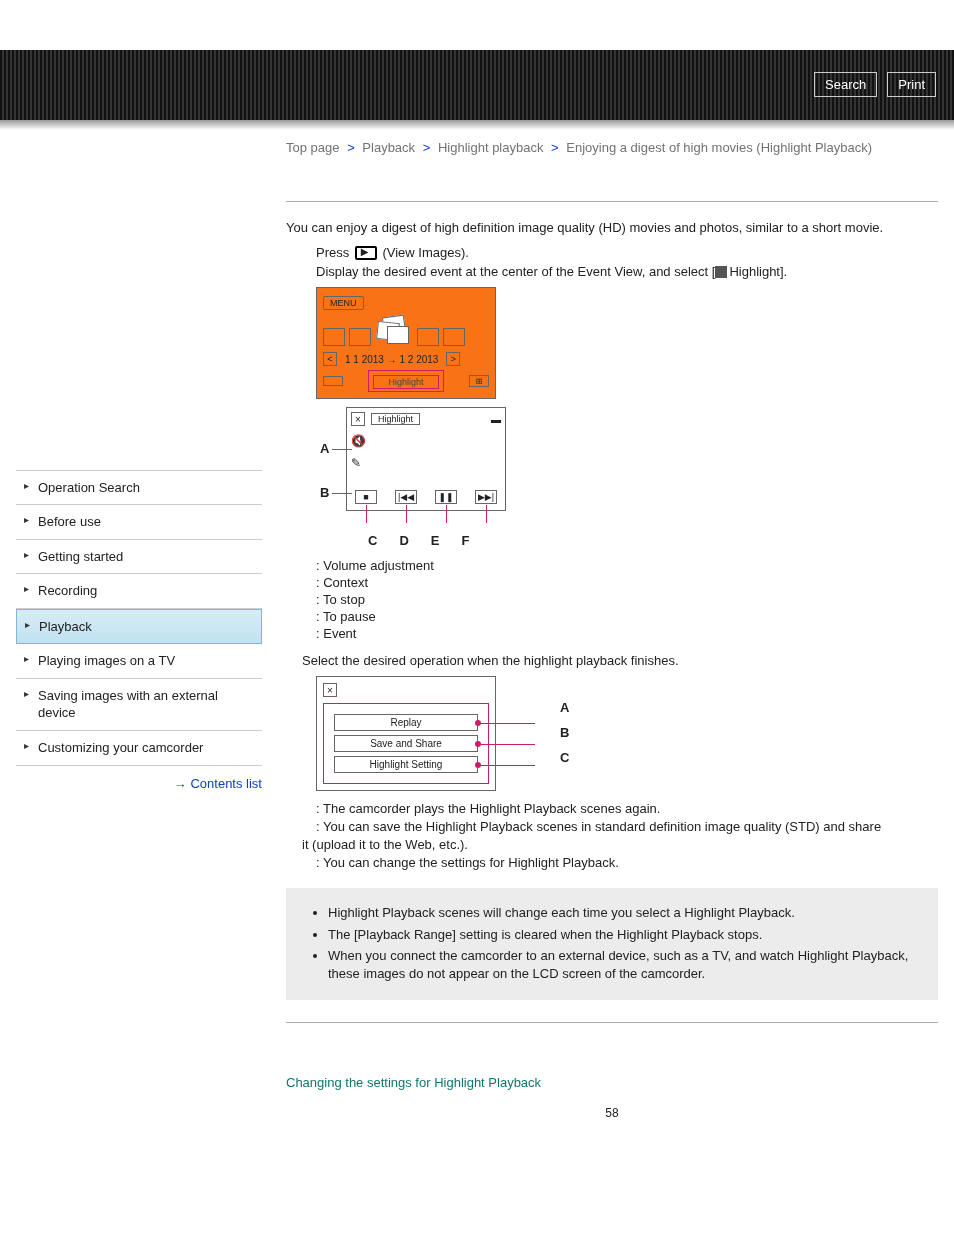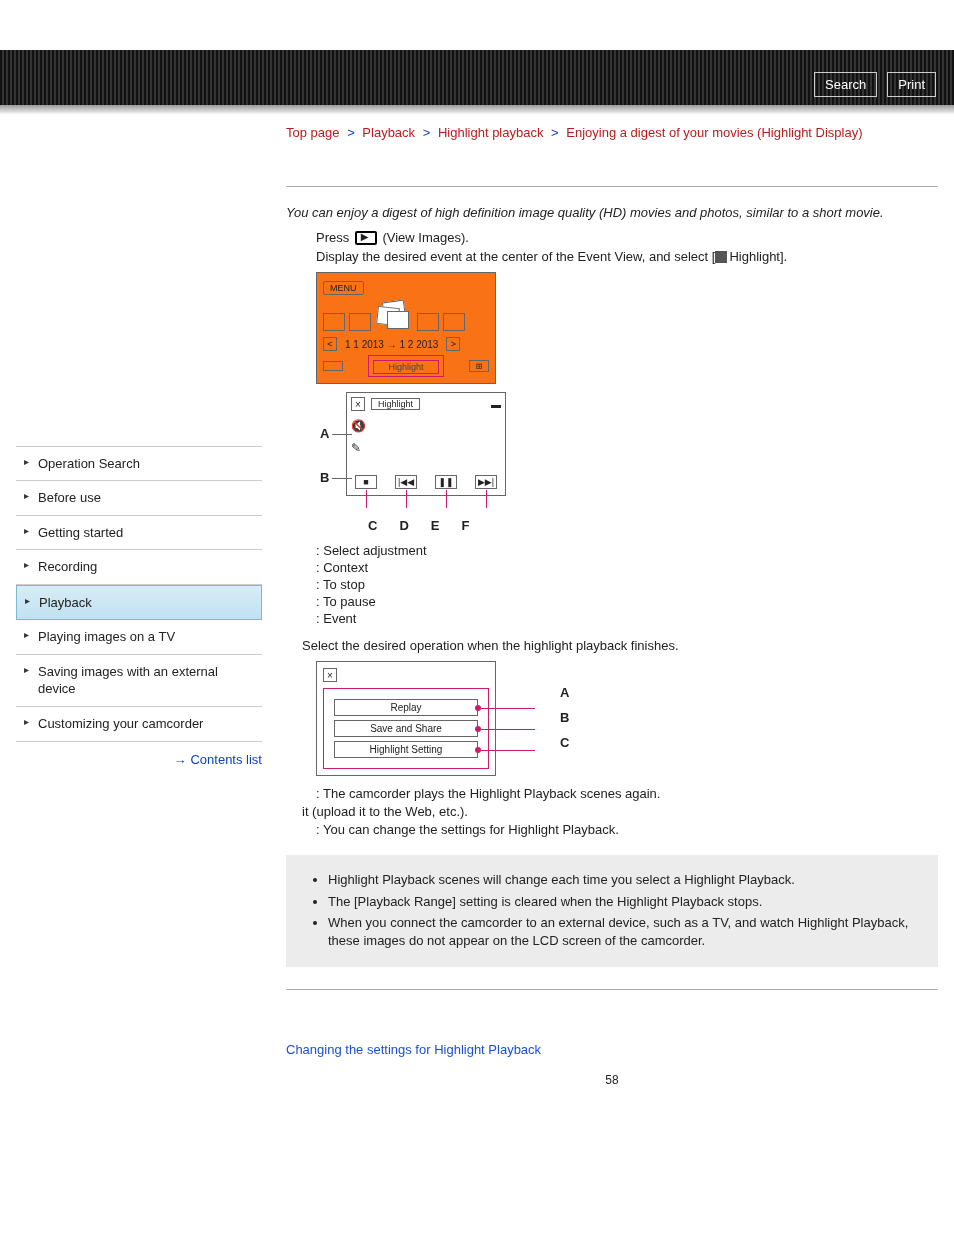--- a/index.html
+++ b/index.html
@@ -1,20 +1,20 @@
 <!DOCTYPE html>
 <html><head>
 <meta charset="utf-8">
 <style>
   * { box-sizing: border-box; margin: 0; padding: 0; }
   body { font-family: Arial, Helvetica, sans-serif; font-size: 13px; color: #222; background: #fff; }
   .page { width: 954px; margin: 0 auto; position: relative; }
 
   .topbar {
-    height: 55px;
+    height: 70px;
     margin-top: 50px;
     background: repeating-linear-gradient(90deg, #111 0 2px, #333 2px 4px);
     position: relative;
   }
   .topbar::after{
     content:"";
     position:absolute; left:0; right:0; bottom:-10px; height:10px;
     background: linear-gradient(to bottom, rgba(0,0,0,0.4), rgba(0,0,0,0));
   }
   .topbar .btns { position: absolute; right: 18px; top: 22px; display:flex; gap:10px; }
@@ -36,26 +36,26 @@
   }
   .side-item.active {
     background: linear-gradient(#d9ecf6, #bfe2f2);
     border: 1px solid #7fb8d3; border-left:1px solid #7fb8d3; border-right:1px solid #7fb8d3;
   }
   .contents-link { margin-top: 10px; text-align: right; color: #1041c4; font-size: 13px; }
   .contents-link .arrow { color:#1041c4; margin-right:4px; }
 
   .main { flex: 1; }
   .breadcrumb { color: #1141c5; font-size: 13px; margin-bottom: 46px; text-align:left; }
-  .breadcrumb a { color: #b91c1c; text-decoration: none; }
+  .breadcrumb a { color: #737373; text-decoration: none; }
   .breadcrumb .sep { color:#1141c5; margin: 0 4px; }
 
   .hr { border: 0; border-top: 1px solid #aaa; margin: 14px 0 18px 0; }
 
-  .intro { margin-bottom: 10px; font-style: italic; }
+  .intro { margin-bottom: 10px; }
   .step { margin: 4px 0 4px 30px; }
   .view-icon {
     display:inline-block; width:22px; height:14px; border:2px solid #000; border-radius:2px;
     vertical-align: -3px; margin: 0 2px; position:relative;
   }
   .view-icon::after{ content:"\25B6"; position:absolute; left:4px; top:-2px; font-size:10px; }
   .hl-icon { display:inline-block; width:12px; height:12px; background:#555; vertical-align:-2px; margin-right:2px; }
 
   .figure { margin: 8px 0 8px 30px; }
   .fig-box { border:1px solid #666; padding:6px; display:inline-block; background:#f97316; }
@@ -101,21 +101,21 @@
   .fig3-letters{ position:absolute; left:244px; top:24px; font-weight:bold; display:flex; flex-direction:column; gap:10px;}
 
   .expl{ margin:10px 0 18px 16px;}
   .expl p{ margin:3px 0; text-indent:14px;}
   .expl p.wrap{ text-indent:0; margin-left:0;}
 
   .note-box{ background:#ececec; padding:12px 16px 14px 28px; margin-top:6px;}
   .note-box ul{ list-style: disc; padding-left:14px;}
   .note-box li{ margin:4px 0; line-height:1.35;}
 
-  .bottom-link{ color:#1d4ed8; margin-top:34px; display:inline-block;}
+  .bottom-link{ color:#0f766e; margin-top:34px; display:inline-block;}
 
   .pagenum{ text-align:center; font-size:12px; margin-top:16px;}
 </style>
 </head>
 <body>
 
 <div class="page">
 
   <div class="topbar">
     <div class="btns">
@@ -144,21 +144,21 @@
 
     <main class="main">
 
       <div class="breadcrumb">
         <a>Top page</a>
         <span class="sep">&gt;</span>
         <a>Playback</a>
         <span class="sep">&gt;</span>
         <a>Highlight playback</a>
         <span class="sep">&gt;</span>
-        <a>Enjoying a digest of your movies (Highlight Display)</a>
+        <a>Enjoying a digest of high movies (Highlight Playback)</a>
       </div>
 
       <hr class="hr">
 
       <p class="intro">You can enjoy a digest of high definition image quality (HD) movies and photos, similar to a short movie.</p>
 
       <p class="step">
         <span>Press </span>
         <span class="view-icon"></span>
         <span> (View Images).</span>
@@ -225,21 +225,21 @@
           <div class="letters-row">
             <span>C</span>
             <span>D</span>
             <span>E</span>
             <span>F</span>
           </div>
         </div>
       </div>
 
       <div class="defs">
-        <p>: Select adjustment</p>
+        <p>: Volume adjustment</p>
         <p>: Context</p>
         <p>: To stop</p>
         <p>: To pause</p>
         <p>: Event</p>
       </div>
 
       <p class="step" style="margin-left:16px;">Select the desired operation when the highlight playback finishes.</p>
 
       
       <div class="figure">
@@ -255,20 +255,21 @@
           <div class="fig3-letters">
             <span>A</span>
             <span>B</span>
             <span>C</span>
           </div>
         </div>
       </div>
 
       <div class="expl">
         <p>: The camcorder plays the Highlight Playback scenes again.</p>
+        <p>: You can save the Highlight Playback scenes in standard definition image quality (STD) and share</p>
         <p class="wrap">it (upload it to the Web, etc.).</p>
         <p>: You can change the settings for Highlight Playback.</p>
       </div>
 
       <div class="note-box">
         <ul>
           <li>Highlight Playback scenes will change each time you select a Highlight Playback.</li>
           <li>The [Playback Range] setting is cleared when the Highlight Playback stops.</li>
           <li>When you connect the camcorder to an external device, such as a TV, and watch Highlight Playback, these images do not appear on the LCD screen of the camcorder.</li>
         </ul>

